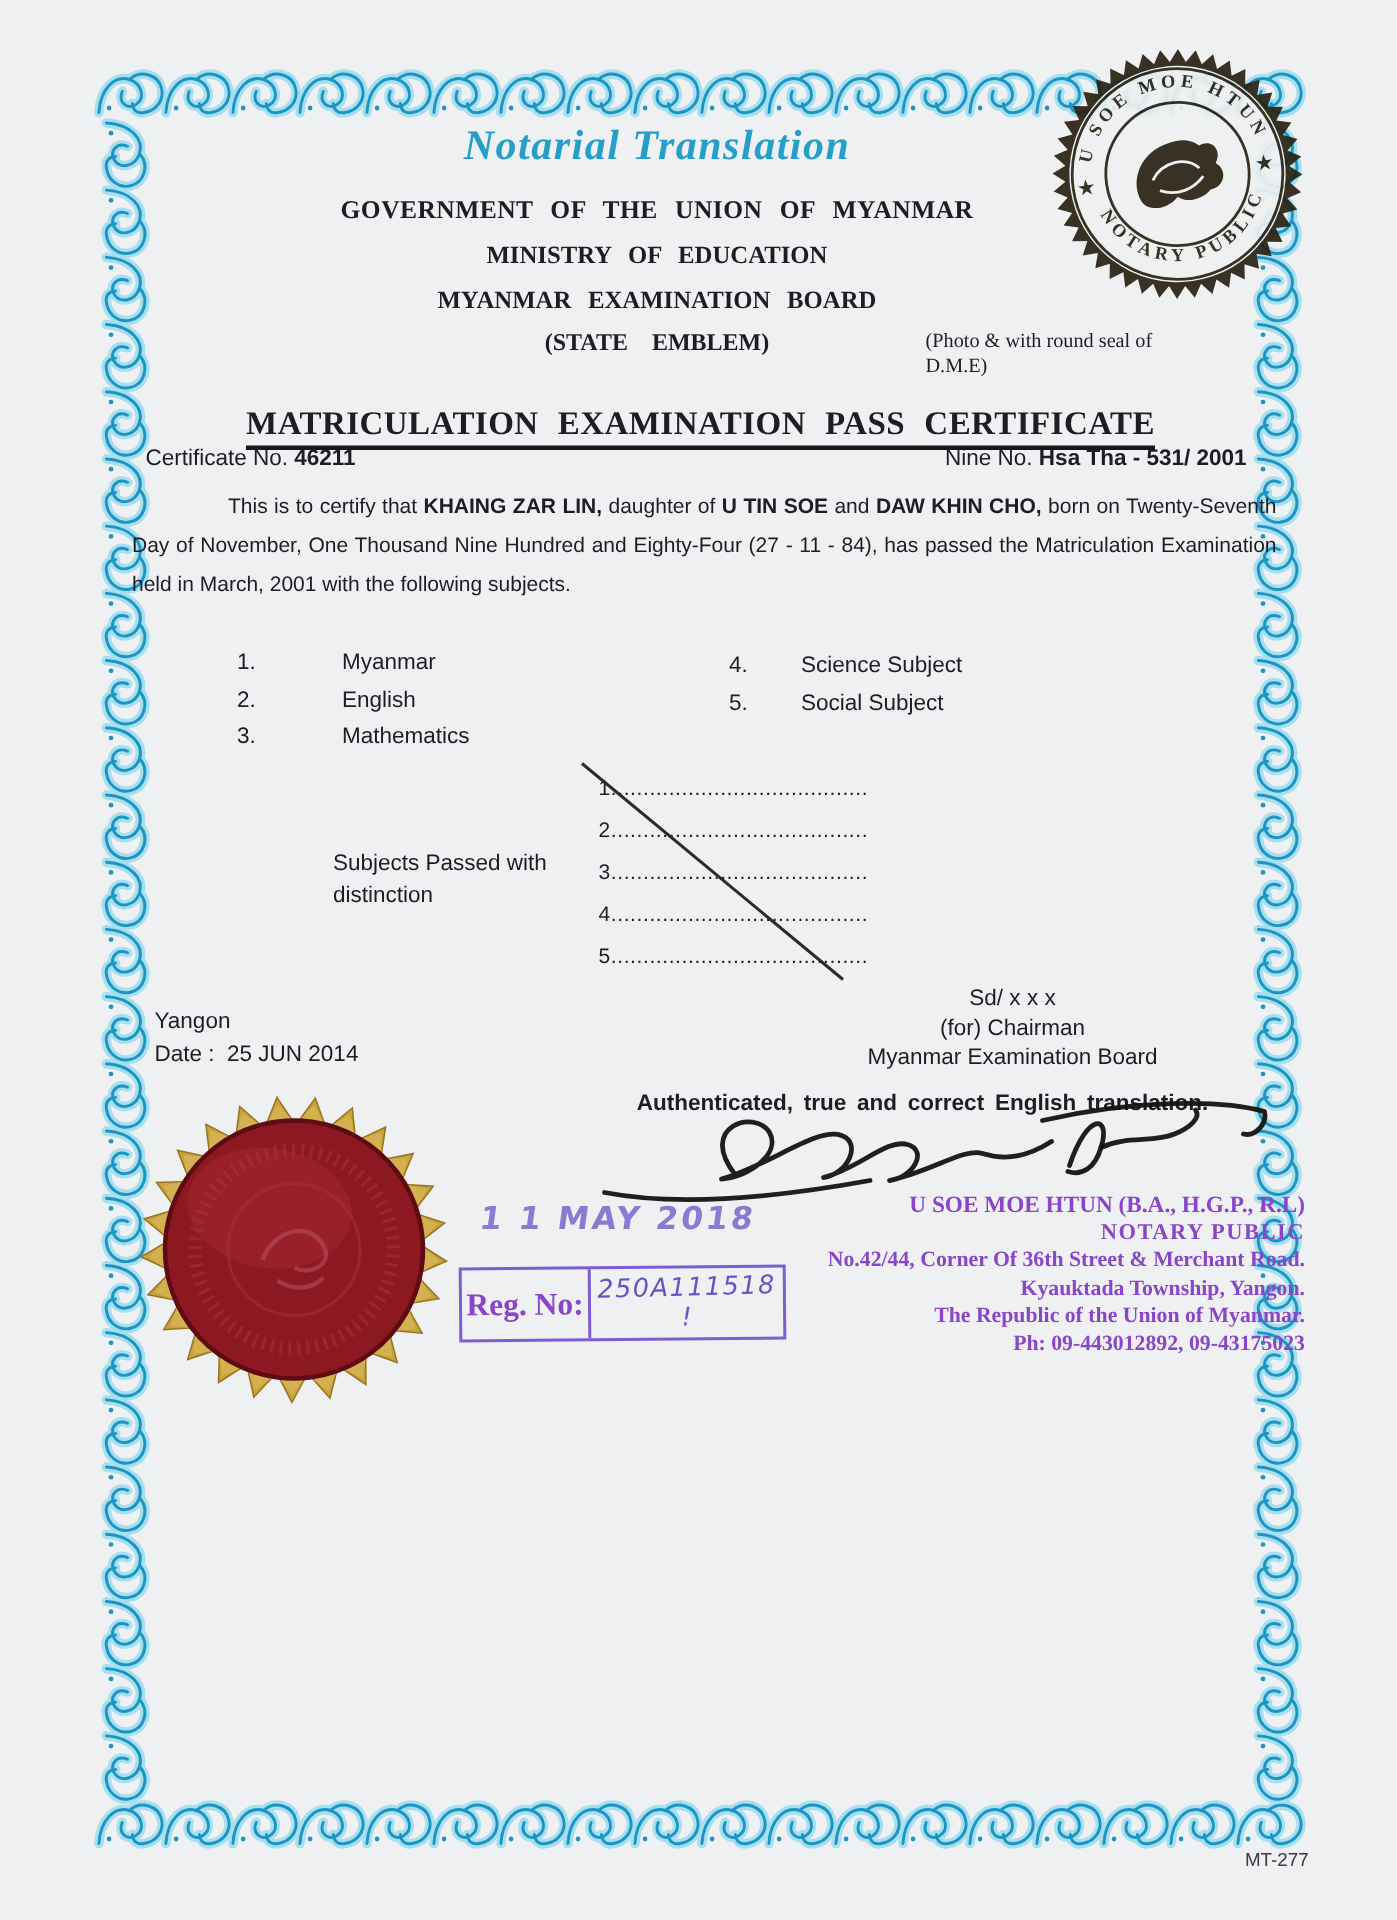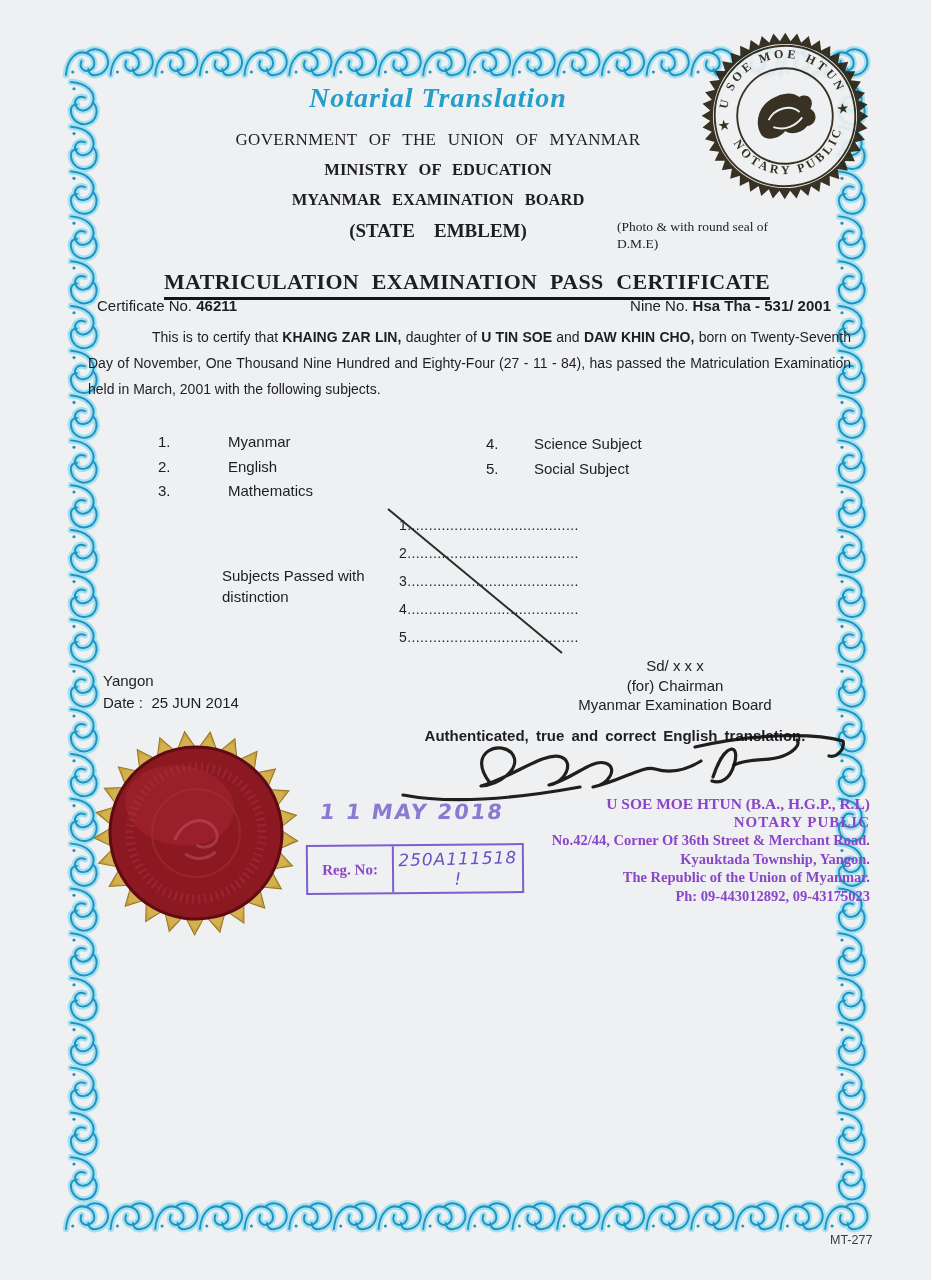--- a/index.html
+++ b/index.html
@@ -15,24 +15,24 @@
 
   
   #border-svg{position:absolute;left:0;top:0;z-index:1;}
   .b-lt{stroke:var(--border-light,#a6dff0);stroke-width:6.5;fill:none;stroke-linecap:round;}
   .b-dk{stroke:var(--border,#1d95c2);stroke-width:2;fill:none;stroke-linecap:round;}
 
   
   .head-line{left:65px;right:120px;text-align:center;z-index:2;}
   .notarial{top:82px;font-family:"Liberation Serif",serif;font-style:italic;font-size:28px;
             letter-spacing:1px;color:var(--cyan,#2aa0c8);font-weight:bold;}
-  .gov{top:130px;font-size:17px;font-weight:normal;word-spacing:7px;letter-spacing:.3px;}
+  .gov{top:130px;font-size:17px;font-weight:bold;word-spacing:7px;letter-spacing:.3px;}
   .ministry{top:160px;font-size:16.5px;font-weight:bold;word-spacing:7px;}
   .board{top:190px;font-size:16.5px;font-weight:bold;word-spacing:7px;}
-  .emblem{top:220px;font-size:19px;font-weight:bold;white-space:pre;}
+  .emblem{top:220px;font-size:16px;font-weight:bold;white-space:pre;}
   .photo-note{left:617px;top:218px;width:175px;font-family:"Liberation Serif",serif;
               font-size:13.5px;line-height:17px;z-index:2;}
   .main-title{left:65px;right:62px;top:253px;text-align:center;z-index:2;}
   .main-title span{display:inline-block;font-family:"Liberation Serif",serif;font-weight:bold;
      font-size:22px;word-spacing:7px;letter-spacing:.3px;border-bottom:3px solid #15151c;padding-bottom:2px;margin-top:16px;}
 
   .cert-row{left:97px;right:100px;top:297px;display:flex;justify-content:space-between;
             font-size:15px;z-index:2;}
   .body-para{left:88px;right:80px;top:324px;font-size:14px;line-height:26px;
              text-align:justify;text-indent:64px;z-index:2;}
@@ -61,21 +61,21 @@
       font-family:"Liberation Serif",serif;font-weight:bold;color:var(--purple,#8a46c8);}
   .notary-name{font-size:15.5px;line-height:19px;}
   .notary-title{font-size:15px;line-height:18px;letter-spacing:1px;}
   .notary-addr{font-size:14.5px;line-height:18.5px;}
 
   .date-stamp{left:320px;top:800px;font-family:"DejaVu Sans",sans-serif;font-weight:bold;
       font-size:21px;letter-spacing:2px;color:var(--stamp,#8a7ad2);transform:skewX(-8deg);z-index:4;}
   .reg-box{left:306px;top:844px;width:214px;height:46px;border:2.5px solid #7e5dd0;
       display:flex;align-items:center;transform:rotate(-.5deg);z-index:4;}
   .reg-label{width:84px;text-align:left;font-family:"Liberation Serif",serif;font-weight:bold;
-      font-size:15px;color:var(--purple,#8a46c8);border-right:2.5px solid #7e5dd0;
+      font-size:21px;color:var(--purple,#8a46c8);border-right:2.5px solid #7e5dd0;
       align-self:stretch;display:flex;align-items:center;justify-content:center;}
   .reg-value{flex:1;text-align:center;font-family:"DejaVu Sans",sans-serif;font-style:italic;
       font-size:17px;letter-spacing:1px;color:var(--handwriting,#6b50c6);transform:rotate(-1deg);}
 
   #ink-seal-svg{position:absolute;left:697px;top:28px;z-index:6;opacity:.92;}
   .seal-dark{fill:var(--seal-ink,#2a2213);}
   .seal-line{stroke:var(--seal-ink,#2a2213);fill:none;}
   .seal-text{font-family:"Liberation Serif",serif;font-weight:bold;font-size:13px;
       letter-spacing:3.5px;fill:var(--seal-ink,#2a2213);}
   #red-seal-svg{position:absolute;left:90px;top:727px;z-index:5;}

